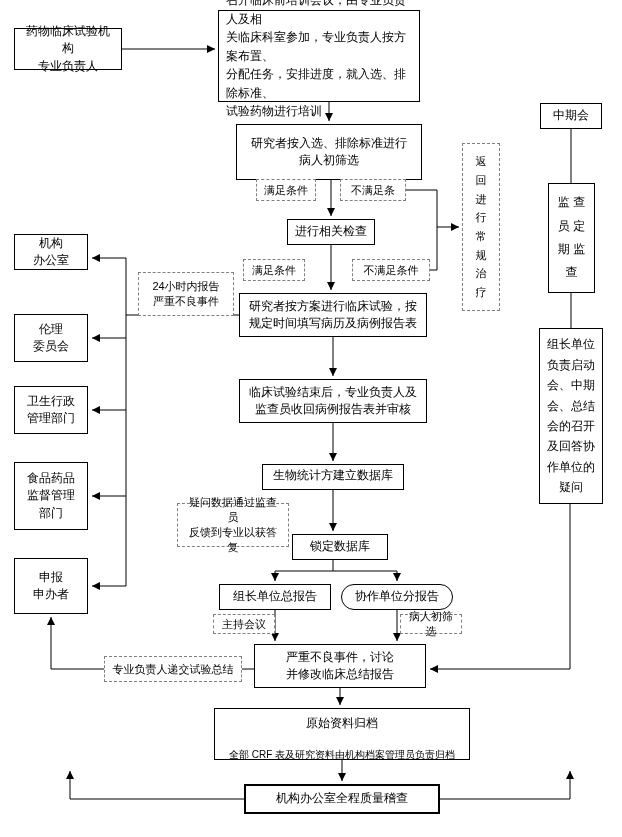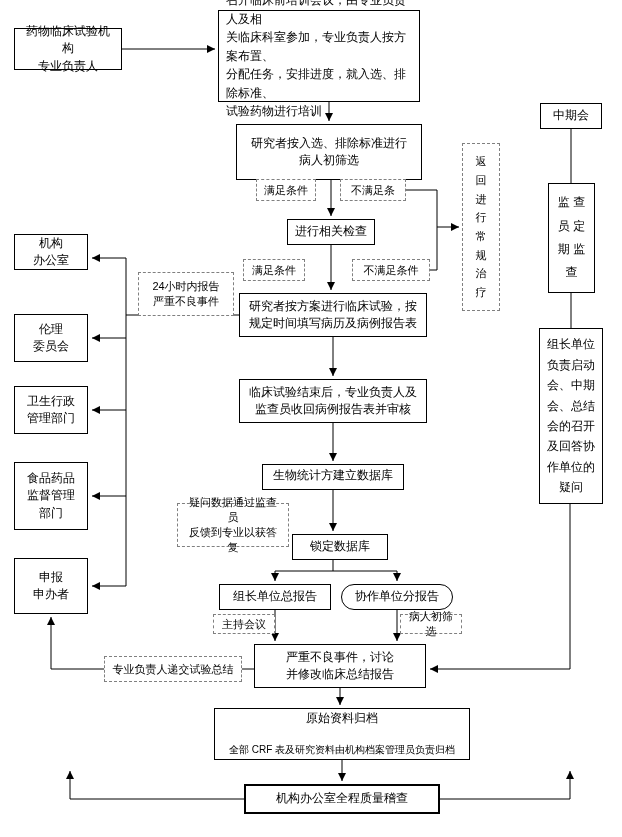--- a/index.html
+++ b/index.html
@@ -11,21 +11,21 @@
   .box{
     position:absolute;border:1px solid #000;background:#fff;box-sizing:border-box;
     display:flex;align-items:center;justify-content:center;
     text-align:center;white-space:pre-line;font-size:12px;line-height:1.45;padding:6px;
   }
   .dashed{border:1px dashed #808080;font-size:11px;line-height:1.35;}
   .align-left{text-align:left;justify-content:flex-start;padding:4px 7px;line-height:1.55;}
   .tall{line-height:1.7;}
   .tall2{line-height:1.95;}
   .thick{border-width:2px;}
-  .col{flex-direction:column;}
+  .col{flex-direction:column;justify-content:space-between;}
   .sub{font-size:10px;margin-top:16px;}
 </style>
 </head>
 <body>
 
 <div class="canvas">
 
   <svg class="wires" viewBox="0 0 622 837" xmlns="http://www.w3.org/2000/svg">
     <defs>
       <marker id="arrow" markerWidth="9" markerHeight="9" refX="8" refY="4" orient="auto" markerUnits="userSpaceOnUse">

